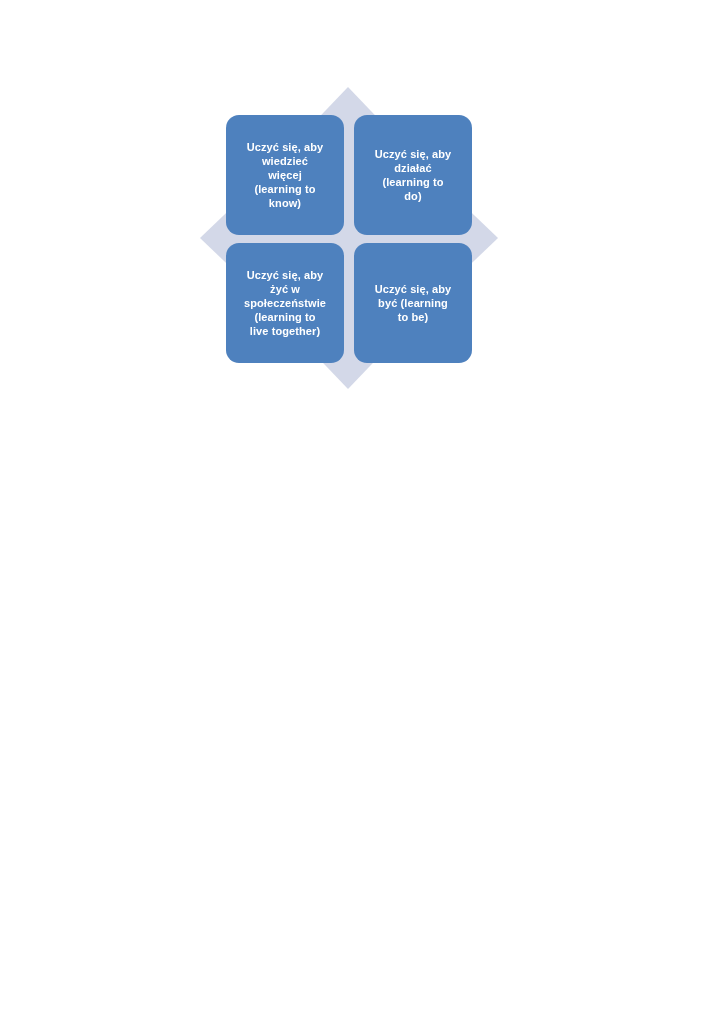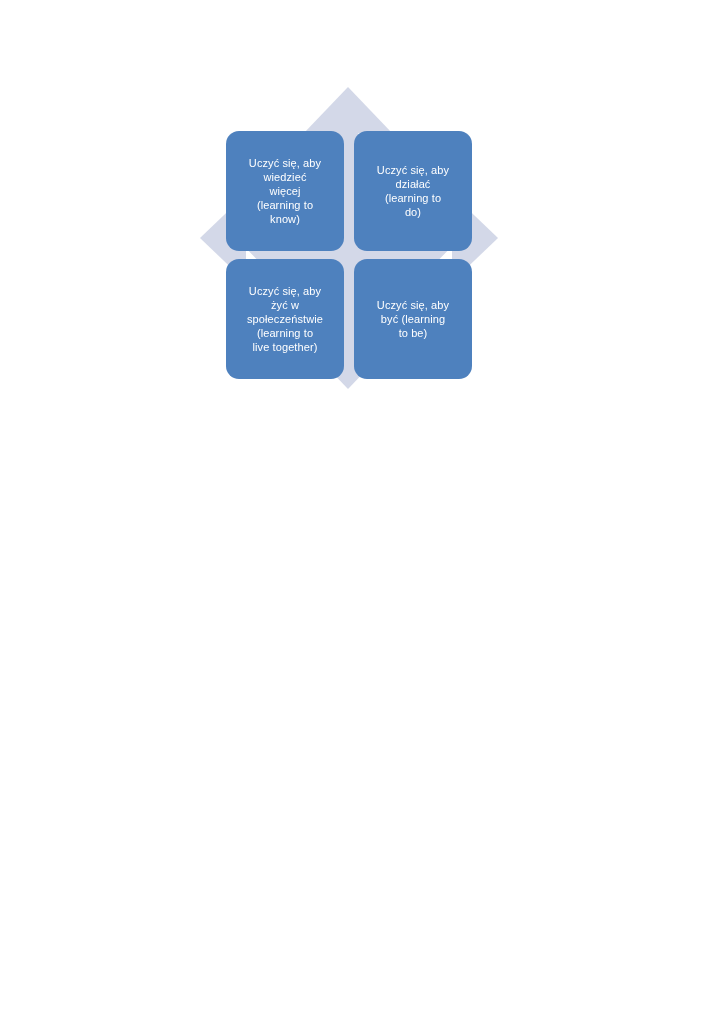--- a/index.html
+++ b/index.html
@@ -40,23 +40,24 @@
     left: 0;
     top: 0;
     width: 306px;
     height: 310px;
     pointer-events: none;
   }
 
   .quadrants {
     position: absolute;
     left: 0;
-    top: 16px;
+    top: 0;
     width: 306px;
     height: 310px;
+    font-weight: bold;
   }
 
   .quad {
     position: absolute;
     width: 118px;
     height: 120px;
     background: #4E81BE;
     border-radius: 13px;
     box-sizing: border-box;
     display: flex;

